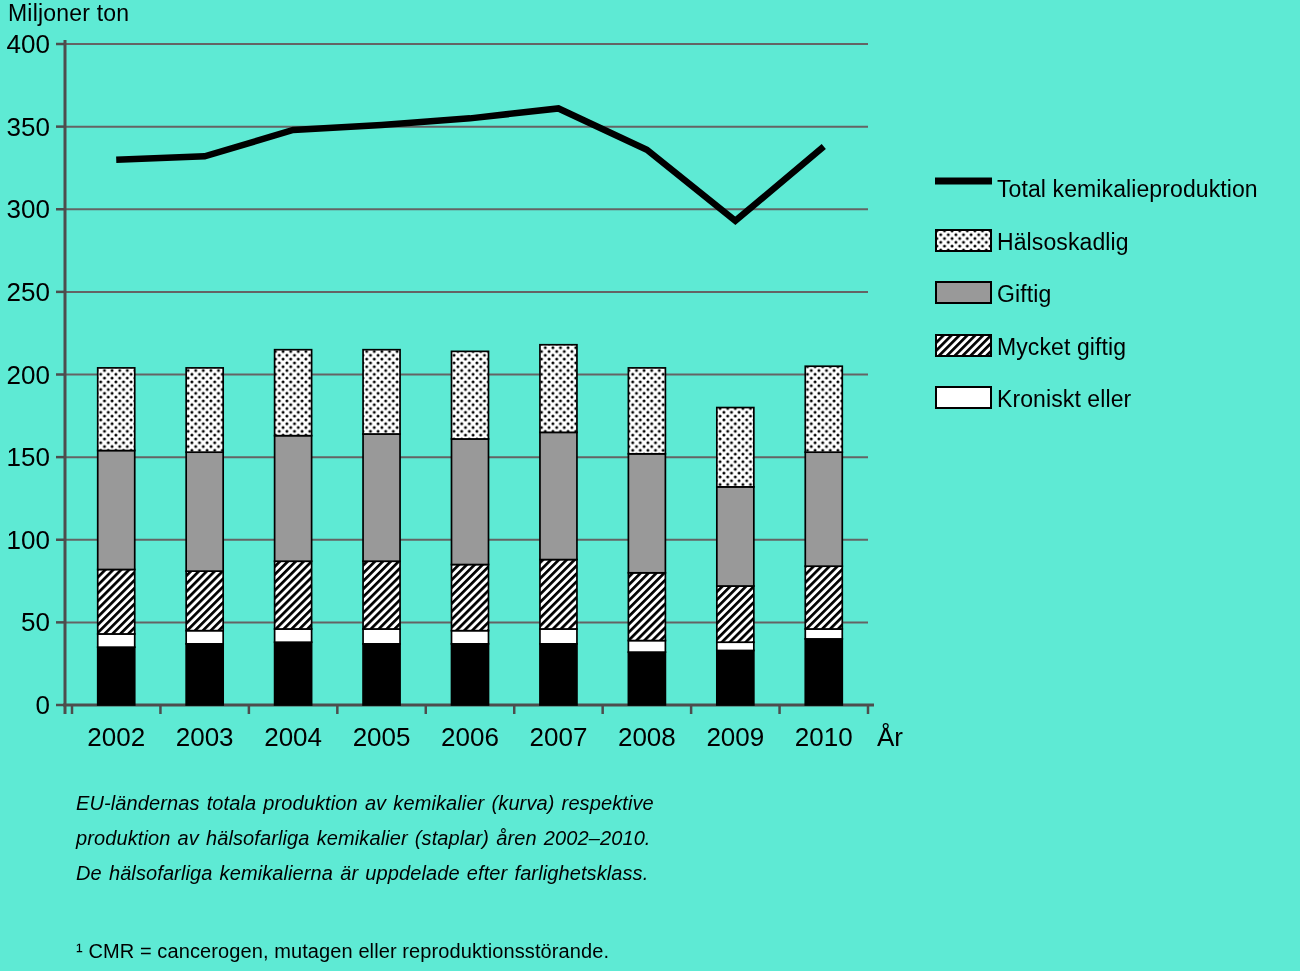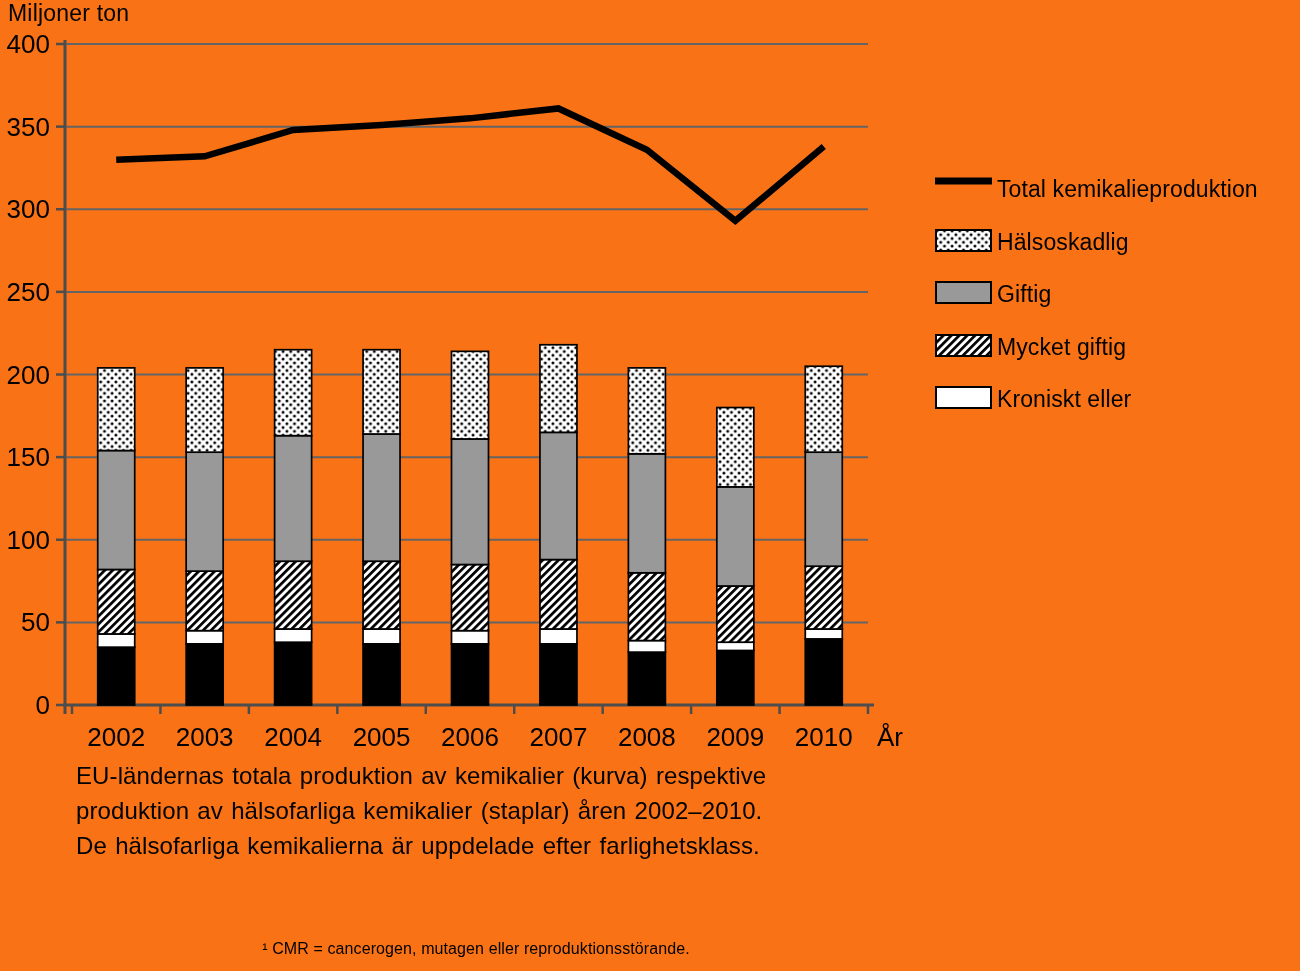--- a/index.html
+++ b/index.html
@@ -1,42 +1,42 @@
 <!DOCTYPE html>
 <html><head>
 <meta charset="utf-8">
 <style>
   html, body { margin: 0; padding: 0; background: #ffffff; }
   body { font-family: "Liberation Sans", sans-serif; color: #000; }
-  .canvas { position: relative; width: 1300px; height: 971px; background: #f97316; overflow: hidden; }
+  .canvas { position: relative; width: 1300px; height: 971px; background: #5eead4; overflow: hidden; }
 
   .chart-title {
     position: absolute; left: 8px; top: 0px;
     font-size: 23px; color: #000; letter-spacing: 0.2px;
   }
 
   #chart { position: absolute; left: 0; top: 0; }
 
   .legend {
     position: absolute; left: 935px; top: 176px; width: 365px;
   }
   .legend-item {
     display: flex; align-items: flex-start; height: 52.5px;
   }
   .legend-item .swatch { flex: 0 0 auto; margin-right: 5px; }
   .legend-item .lg-label { font-size: 23px; letter-spacing: 0.1px; white-space: nowrap; }
 
   .caption {
-    position: absolute; left: 76px; top: 758px; width: 820px;
-    font-size: 24px; line-height: 35px; white-space: pre-line;
-    letter-spacing: 0.1px; word-spacing: 1.5px;
+    position: absolute; left: 76px; top: 786px; width: 820px;
+    font-size: 20px; line-height: 35px; white-space: pre-line;
+    letter-spacing: 0.1px; word-spacing: 1.5px; font-style: italic;
   }
   .footnote {
     position: absolute; left: 76px; top: 940px; width: 800px;
-    font-size: 16px; letter-spacing: 0.1px; text-align: center;
+    font-size: 20px; letter-spacing: 0.1px;
   }
 </style>
 </head>
 <body>
 
 <svg width="0" height="0" style="position:absolute" aria-hidden="true">
   <defs>
     <pattern id="pat-dots" width="7.6" height="7.6" patternUnits="userSpaceOnUse">
       <rect width="7.6" height="7.6" fill="#ffffff"></rect>
       <circle cx="1.9" cy="1.9" r="1.5" fill="#000000"></circle>

